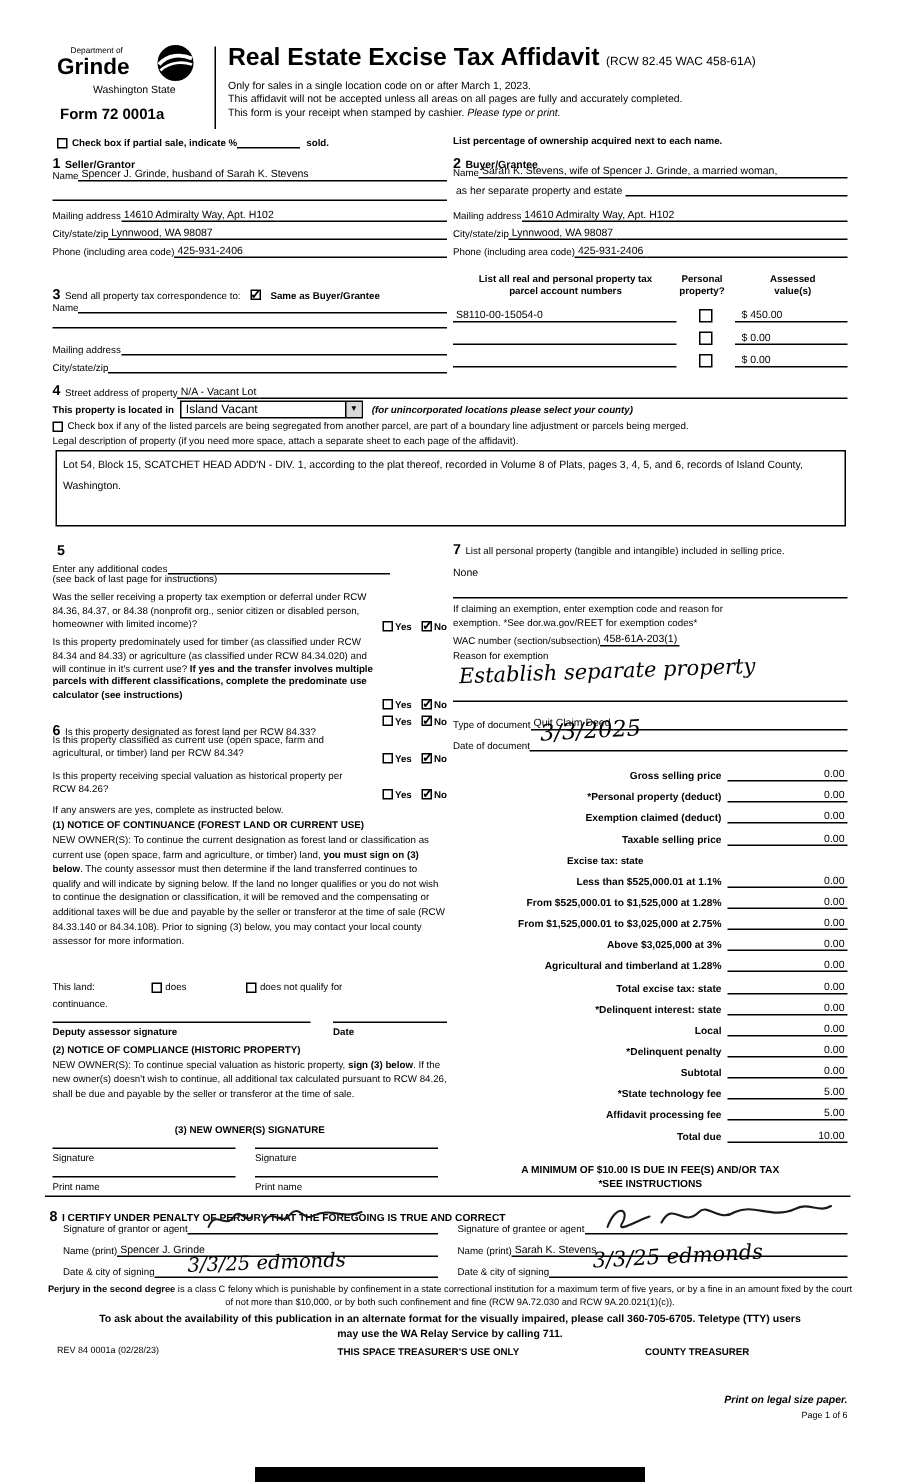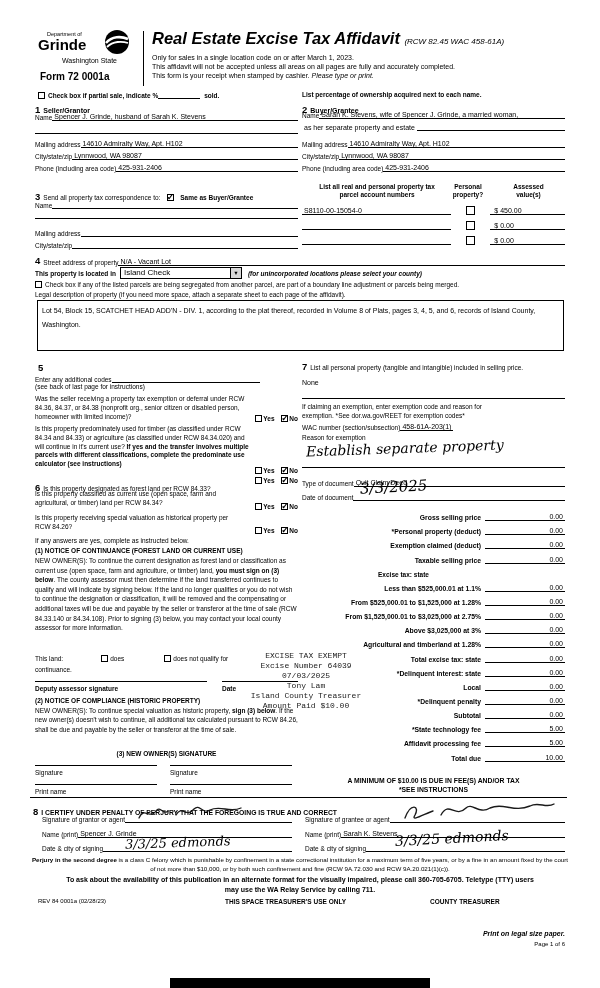--- a/index.html
+++ b/index.html
@@ -46,21 +46,21 @@
   <div class="abs" style="left:104px;top:29px;">
     <svg width="26" height="26" viewBox="0 0 26 26">
       <circle cx="13" cy="13" r="12" fill="#000"></circle>
       <path d="M2 14 C8 7 17 7 24 10" stroke="#fff" stroke-width="2.6" fill="none"></path>
       <path d="M3 18 C9 12 18 12 24 14" stroke="#fff" stroke-width="1.8" fill="none"></path>
     </svg>
   </div>
   <div class="abs t7" style="left:62px;top:57px;">Washington State</div>
   <div class="abs b" style="left:40px;top:71px;font-size:10px;">Form 72 0001a</div>
   <div class="abs" style="left:143px;top:31px;height:55px;border-left:1.5px solid #000;"></div>
-  <div class="abs" style="left:152px;top:29px;width:440px;font-style:italic;">
+  <div class="abs" style="left:152px;top:29px;width:440px;">
     <span class="b" style="font-size:16.5px;">Real Estate Excise Tax Affidavit</span>
     <span class="t8">(RCW 82.45 WAC 458-61A)</span>
   </div>
   <div class="abs t7" style="left:152px;top:53px;width:420px;line-height:9px;">
     <div>Only for sales in a single location code on or after March 1, 2023.</div>
     <div>This affidavit will not be accepted unless all areas on all pages are fully and accurately completed.</div>
     <div><span>This form is your receipt when stamped by cashier. </span><span class="i">Please type or print.</span></div>
   </div>
 
   <div class="abs row" style="left:38px;top:91px;width:230px;">
@@ -173,21 +173,21 @@
 
   <div class="abs row" style="left:35px;top:255px;width:530px;">
     <span class="num">4</span>
     <span class="lbl">Street address of property</span>
     <span class="val">N/A - Vacant Lot</span>
       <span class="fill"></span>
   </div>
   <div class="abs row" style="left:35px;top:267px;width:530px;align-items:center;">
     <span class="lbl b">This property is located in</span>
     <span class="dropdown" style="width:122px;margin-left:4px;">
-      <span class="dd-text">Island Check</span>
+      <span class="dd-text">Island Vacant</span>
       <span class="dd-btn">▼</span>
     </span>
     <span class="lbl b i" style="margin-left:6px;">(for unincorporated locations please select your county)</span>
   </div>
   <div class="abs row" style="left:35px;top:281px;width:530px;align-items:flex-start;">
     <span class="cb" style="margin-right:3px;"></span>
     <span class="lbl" style="white-space:normal;">Check box if any of the listed parcels are being segregated from another parcel, are part of a boundary line adjustment or parcels being merged.</span>
   </div>
   <div class="abs t65" style="left:35px;top:291px;">Legal description of property (if you need more space, attach a separate sheet to each page of the affidavit).</div>
   <div class="abs" style="left:37px;top:300px;width:527px;height:51px;border:1.5px solid #000;padding:3px 4px;">
@@ -363,28 +363,20 @@
         <span class="mfill">5.00</span>
       </div>
     <div class="mrow">
         <span class="mlabel">Total due</span>
         <span class="mfill">10.00</span>
       </div>
   </div>
   <div class="abs b" style="left:302px;top:777px;width:263px;text-align:center;font-size:6.8px;">A MINIMUM OF $10.00 IS DUE IN FEE(S) AND/OR TAX</div>
   <div class="abs b" style="left:302px;top:786px;width:263px;text-align:center;font-size:6.8px;">*SEE INSTRUCTIONS</div>
 
-  <div class="abs stamp" style="left:222px;top:651px;width:168px;">
-    <div>EXCISE TAX EXEMPT</div>
-    <div>Excise Number 64039</div>
-    <div>07/03/2025</div>
-    <div>Tony Lam</div>
-    <div>Island County Treasurer</div>
-    <div>Amount Paid $10.00</div>
-  </div>
 
   <div class="abs" style="left:30px;top:797px;width:537px;border-top:1.2px solid #000;"></div>
   <div class="abs" style="left:33px;top:801px;">
     <span class="num">8</span><span class="b" style="font-size:6.8px;">I CERTIFY UNDER PENALTY OF PERJURY THAT THE FOREGOING IS TRUE AND CORRECT</span>
   </div>
   <div class="abs row" style="left:42px;top:814px;width:250px;">
     <span class="lbl">Signature of grantor or agent</span>
       <span class="fill"></span>
   </div>
   <div class="abs" style="left:135px;top:803px;">

